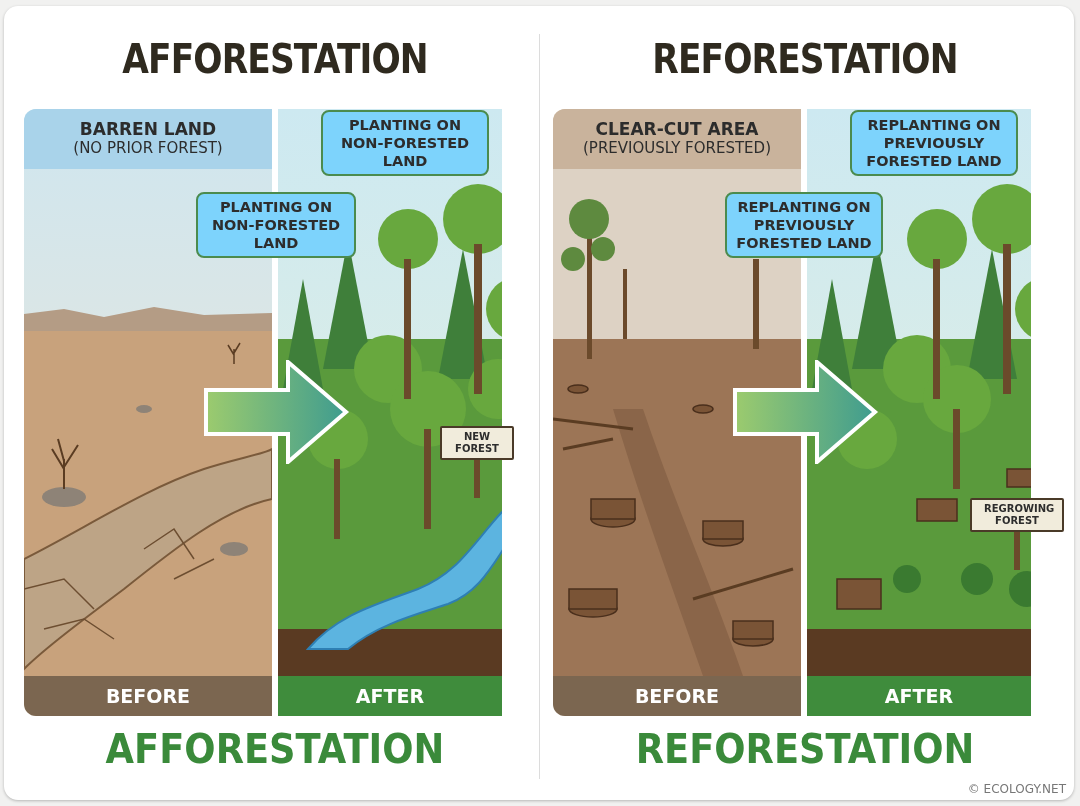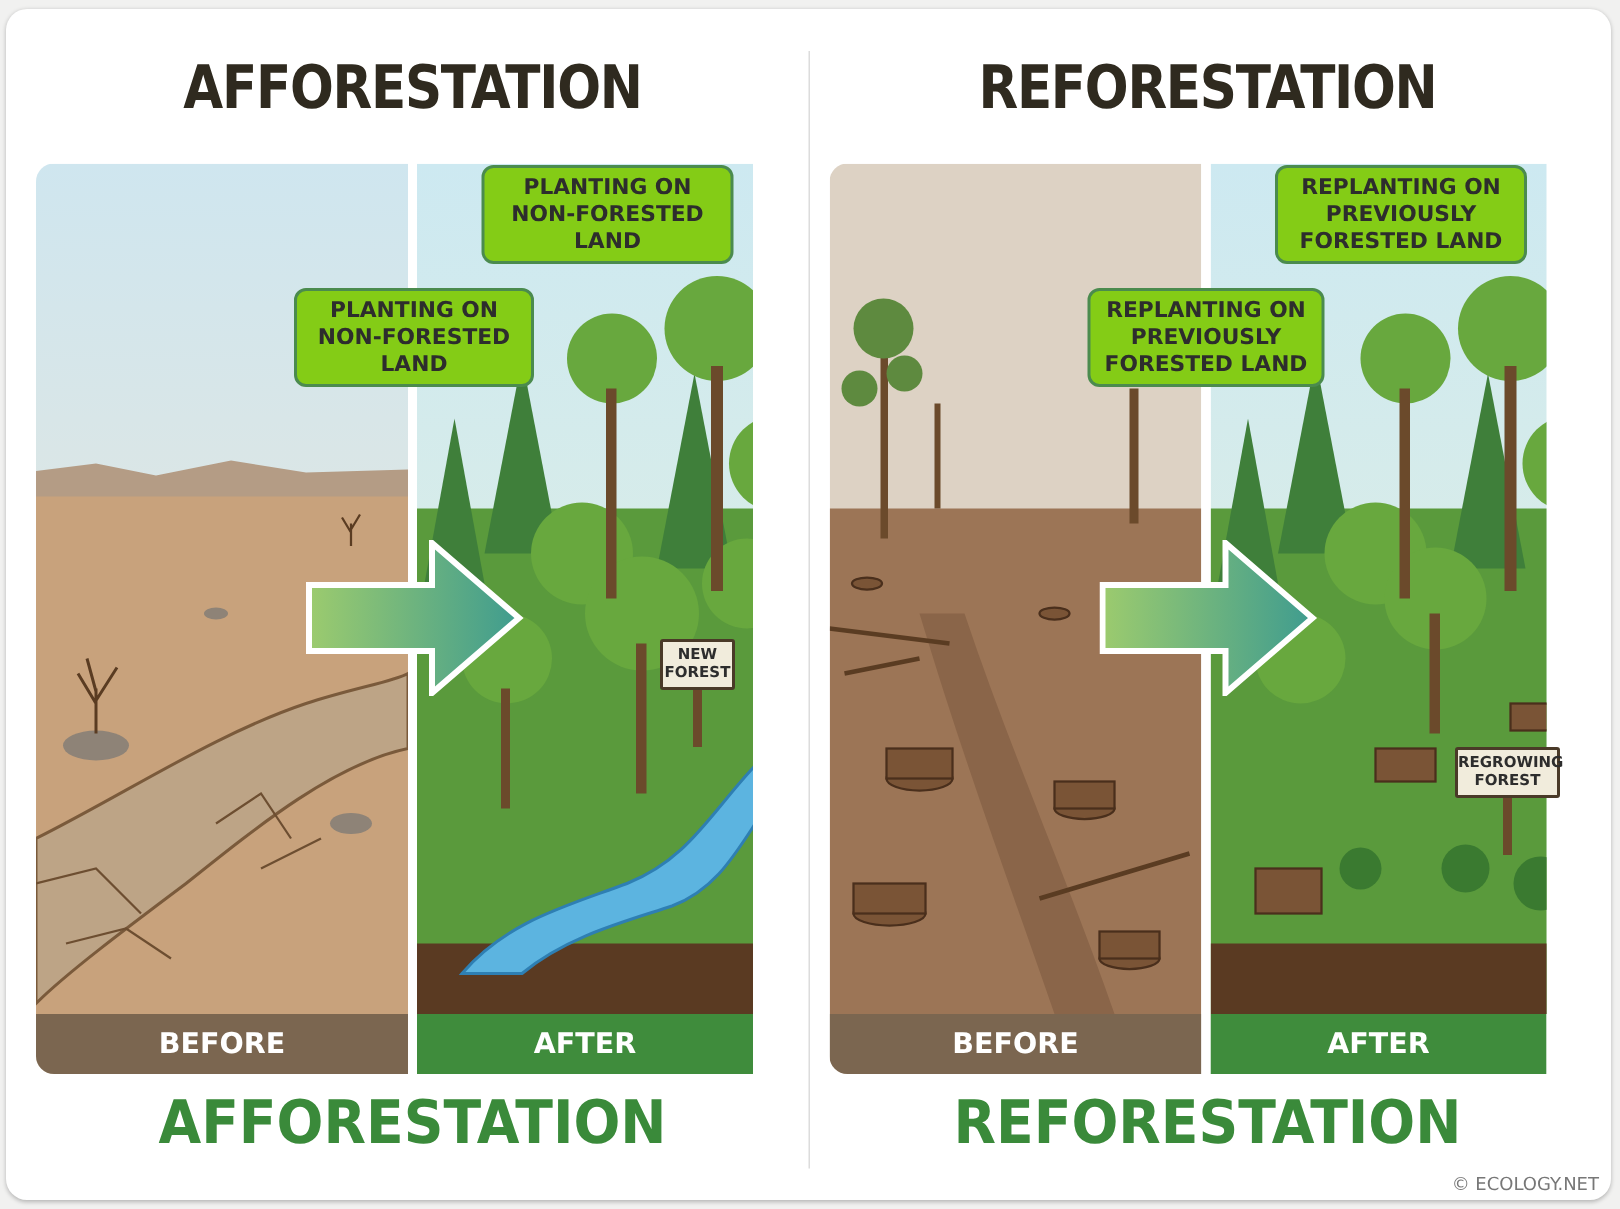--- a/index.html
+++ b/index.html
@@ -10,24 +10,24 @@
   .bottom-title{position:absolute;top:726px;font-family:"DejaVu Sans",sans-serif;font-weight:bold;font-size:40px;color:#3a8a3a;text-align:center;width:520px;transform:scaleX(0.92);}
   .panel{position:absolute;top:109px;width:502px;height:607px;border-radius:12px;overflow:hidden;}
   .half{position:absolute;top:0;height:100%;overflow:hidden;}
   .half.before{left:0;width:248px;}
   .half.after{left:254px;width:224px;}
   .gap{position:absolute;left:248px;top:0;width:6px;height:100%;background:#fff;}
   .hdr{position:absolute;left:0;top:0;width:100%;height:60px;text-align:center;}
   .hdr .l1{font-weight:bold;font-size:17px;color:#2c2c2c;margin-top:10px;}
   .hdr .l2{font-size:15px;color:#2c2c2c;}
   .footer{position:absolute;left:0;bottom:0;width:100%;height:40px;color:#fff;font-weight:bold;font-size:19px;text-align:center;line-height:40px;}
-  .callout{position:absolute;background:#84cc16;border:2px solid #4b8b4e;border-radius:8px;text-align:center;font-weight:bold;font-size:14.5px;line-height:18px;color:#2d2d2d;padding:4px 6px;box-sizing:border-box;}
+  .callout{position:absolute;background:#7dd3fc;border:2px solid #4b8b4e;border-radius:8px;text-align:center;font-weight:bold;font-size:14.5px;line-height:18px;color:#2d2d2d;padding:4px 6px;box-sizing:border-box;}
   .arrow{position:absolute;}
   .sign{position:absolute;}
-  .sign .board{background:#f1ecdc;border:2px solid #4a3a28;border-radius:2px;text-align:center;font-weight:bold;font-size:10px;line-height:12px;color:#2d2d2d;padding:3px 0;}
+  .sign .board{background:#f1ecdc;border:2px solid #4a3a28;border-radius:2px;text-align:center;font-weight:bold;font-size:10px;line-height:12px;color:#2d2d2d;padding:3px 12px;}
   .sign .post{width:6px;background:#6b4a2b;margin:0 auto;}
   .credit{position:absolute;right:14px;bottom:10px;font-size:12px;color:#777;}
   svg{display:block;}
 </style>
 </head>
 <body>
 
 <div class="card"></div>
 <div class="divider"></div>
 
@@ -47,20 +47,24 @@
       <path d="M0 205 L40 200 L80 208 L130 198 L180 206 L248 204 L248 230 L0 230Z" fill="#b49c85"></path>
       <rect y="222" width="248" height="345" fill="#c8a27c"></rect>
       <path d="M0 450 C60 420 120 380 180 360 C210 350 240 345 248 340 L248 390 C200 400 150 440 100 480 C60 510 20 540 0 560Z" fill="#bda486" stroke="#7a5a3b" stroke-width="2"></path>
       <path d="M0 480 L40 470 L70 500 M20 520 L60 510 L90 530 M120 440 L150 420 L170 450 M150 470 L190 450" stroke="#6d4e31" stroke-width="1.5" fill="none"></path>
       <ellipse cx="40" cy="388" rx="22" ry="10" fill="#8e8377"></ellipse>
       <ellipse cx="120" cy="300" rx="8" ry="4" fill="#8e8377"></ellipse>
       <ellipse cx="210" cy="440" rx="14" ry="7" fill="#8e8377"></ellipse>
       <path d="M40 380 L40 350 M40 360 L28 340 M40 358 L54 336 M40 352 L34 330" stroke="#5a3c22" stroke-width="2" fill="none"></path>
       <path d="M210 255 L210 240 M210 246 L204 236 M210 244 L216 234" stroke="#5a3c22" stroke-width="1.5" fill="none"></path>
     </svg>
+    <div class="hdr" style="background:#a9d3ea;">
+      <div class="l1">BARREN LAND</div>
+      <div class="l2">(NO PRIOR FOREST)</div>
+    </div>
     <div class="footer" style="background:#7b6650;">BEFORE</div>
   </div>
   <div class="gap"></div>
 
   <div class="half after">
     <svg width="248" height="607">
       <defs>
         <linearGradient id="skyR" x1="0" y1="0" x2="0" y2="1">
           <stop offset="0" stop-color="#cde9f1"></stop>
             <stop offset="1" stop-color="#e5f0df"></stop>
@@ -140,20 +144,24 @@
           <rect x="150" y="412" width="40" height="18"></rect>
         <ellipse cx="40" cy="500" rx="24" ry="8"></ellipse>
           <rect x="16" y="480" width="48" height="20"></rect>
         <ellipse cx="200" cy="530" rx="20" ry="7"></ellipse>
           <rect x="180" y="512" width="40" height="18"></rect>
         <ellipse cx="150" cy="300" rx="10" ry="4"></ellipse>
           <ellipse cx="25" cy="280" rx="10" ry="4"></ellipse>
       </g>
       <path d="M0 310 L80 320 M10 340 L60 330 M140 490 L240 460" stroke="#5a3c22" stroke-width="3" fill="none"></path>
     </svg>
+    <div class="hdr" style="background:#c9b39c;">
+      <div class="l1">CLEAR-CUT AREA</div>
+      <div class="l2">(PREVIOUSLY FORESTED)</div>
+    </div>
     <div class="footer" style="background:#7b6650;">BEFORE</div>
   </div>
   <div class="gap"></div>
   <div class="half after">
     <svg width="248" height="607">
       <rect width="248" height="607" fill="url(#skyR)"></rect>
       <rect y="230" width="248" height="337" fill="#5a9a3c"></rect>
       <rect y="520" width="248" height="47" fill="#5a3a22"></rect>
       <g fill="#3f7f3a">
         <polygon points="25,170 5,280 45,280"></polygon>

